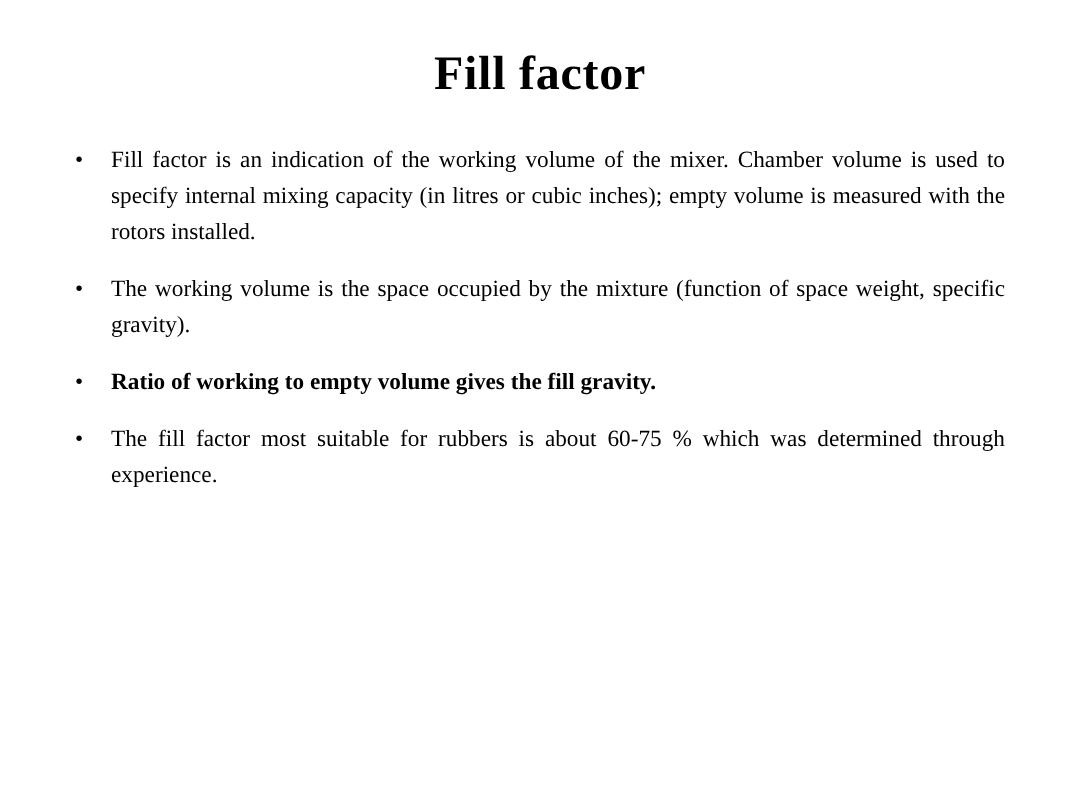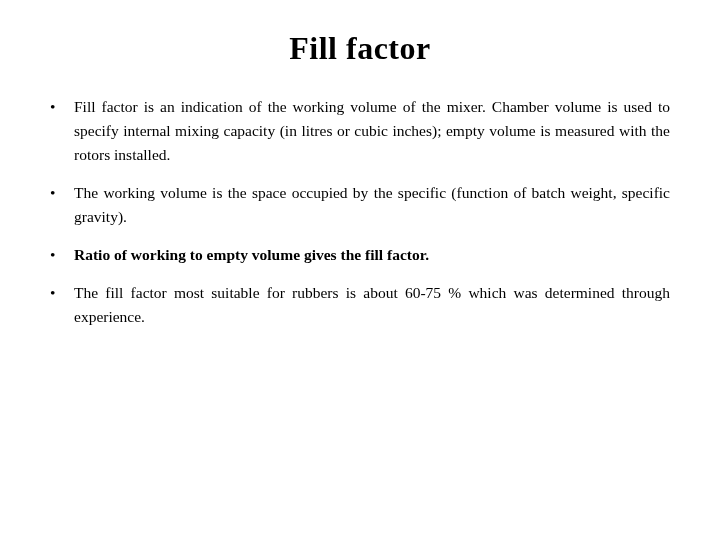--- a/index.html
+++ b/index.html
@@ -66,23 +66,23 @@
 
 <h1 class="title">Fill factor</h1>
 
 <ul class="bullet-list">
   <li>
     <span class="bullet-dot">•</span>
     <span class="bullet-text">Fill factor is an indication of the working volume of the mixer. Chamber volume is used to specify internal mixing capacity (in litres or cubic inches); empty volume is measured with the rotors installed.</span>
   </li>
   <li>
     <span class="bullet-dot">•</span>
-    <span class="bullet-text">The working volume is the space occupied by the specific (function of batch weight, specific gravity).</span>
+    <span class="bullet-text">The working volume is the space occupied by the mixture (function of space weight, specific gravity).</span>
   </li>
   <li>
     <span class="bullet-dot">•</span>
-    <span class="bullet-text bold-text">Ratio of working to empty volume gives the fill factor.</span>
+    <span class="bullet-text bold-text">Ratio of working to empty volume gives the fill gravity.</span>
   </li>
   <li>
     <span class="bullet-dot">•</span>
     <span class="bullet-text">The fill factor most suitable for rubbers is about 60-75 % which was determined through experience.</span>
   </li>
 </ul>
 
 </body></html>

